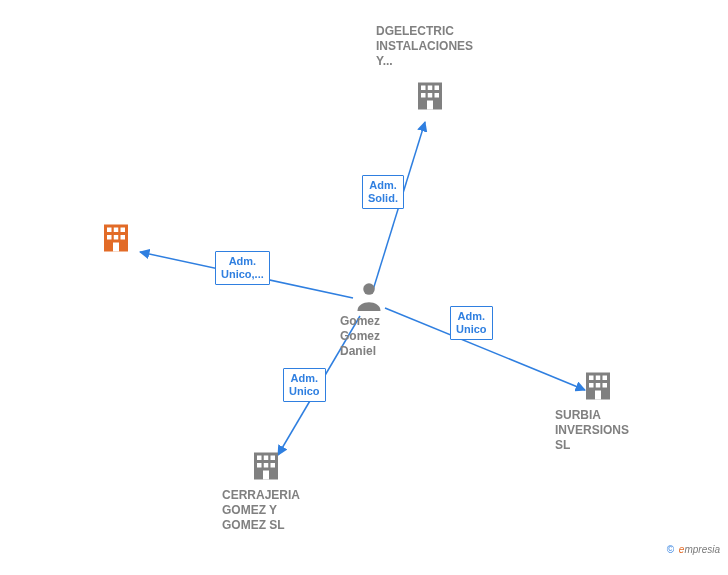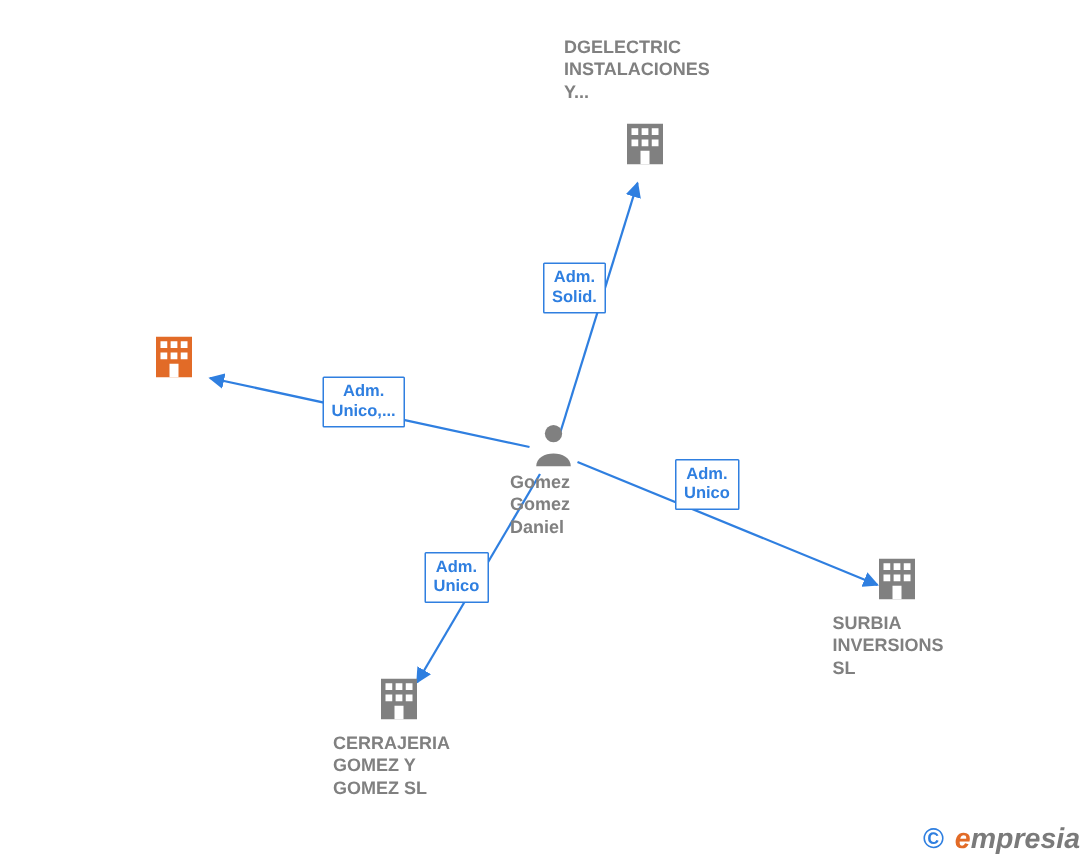--- a/index.html
+++ b/index.html
@@ -43,23 +43,22 @@
     font-size: 11px;
     line-height: 1.2;
     padding: 3px 5px;
     text-align: center;
     white-space: pre-line;
     font-weight: bold;
   }
   .copyright {
     position: absolute;
     right: 8px;
-    bottom: 4px;
-    font-size: 19px;
-    font-weight: bold;
+    bottom: 20px;
+    font-size: 10px;
   }
   .copyright .c-sym {
     color: #2f7fe0;
     margin-right: 2px;
   }
   .copyright .brand {
     font-family: "Comic Sans MS", cursive, sans-serif;
     font-style: italic;
   }
   .copyright .brand .first { color: #e26b27; }

